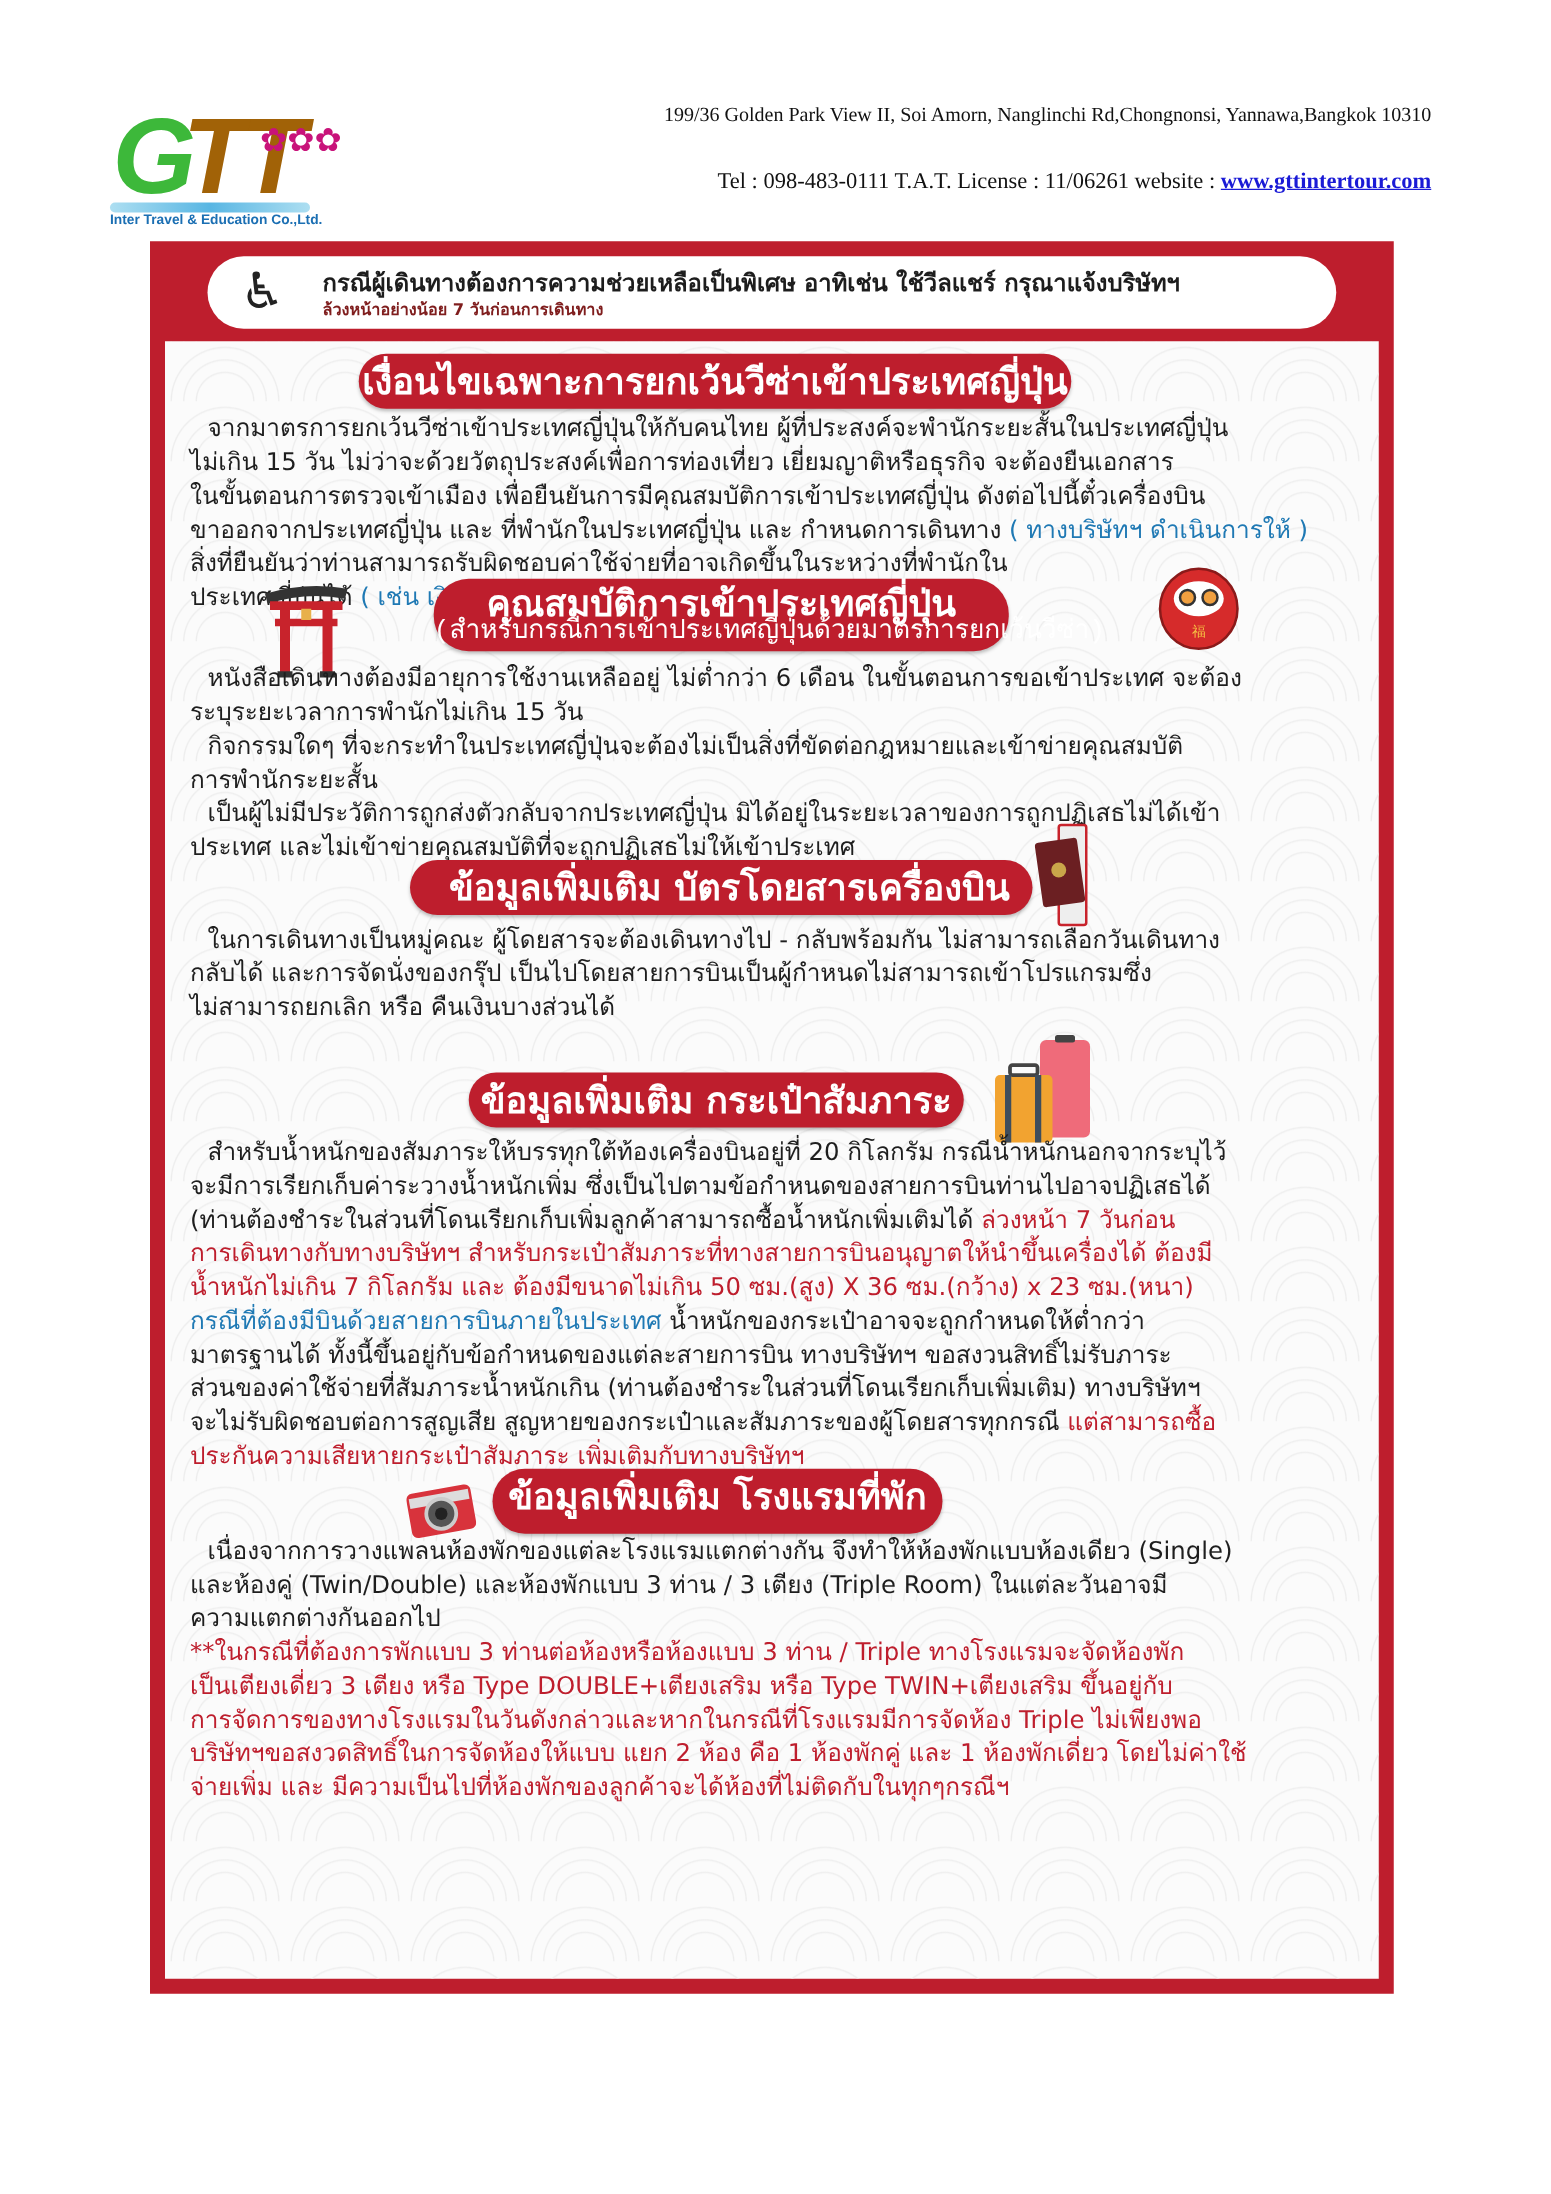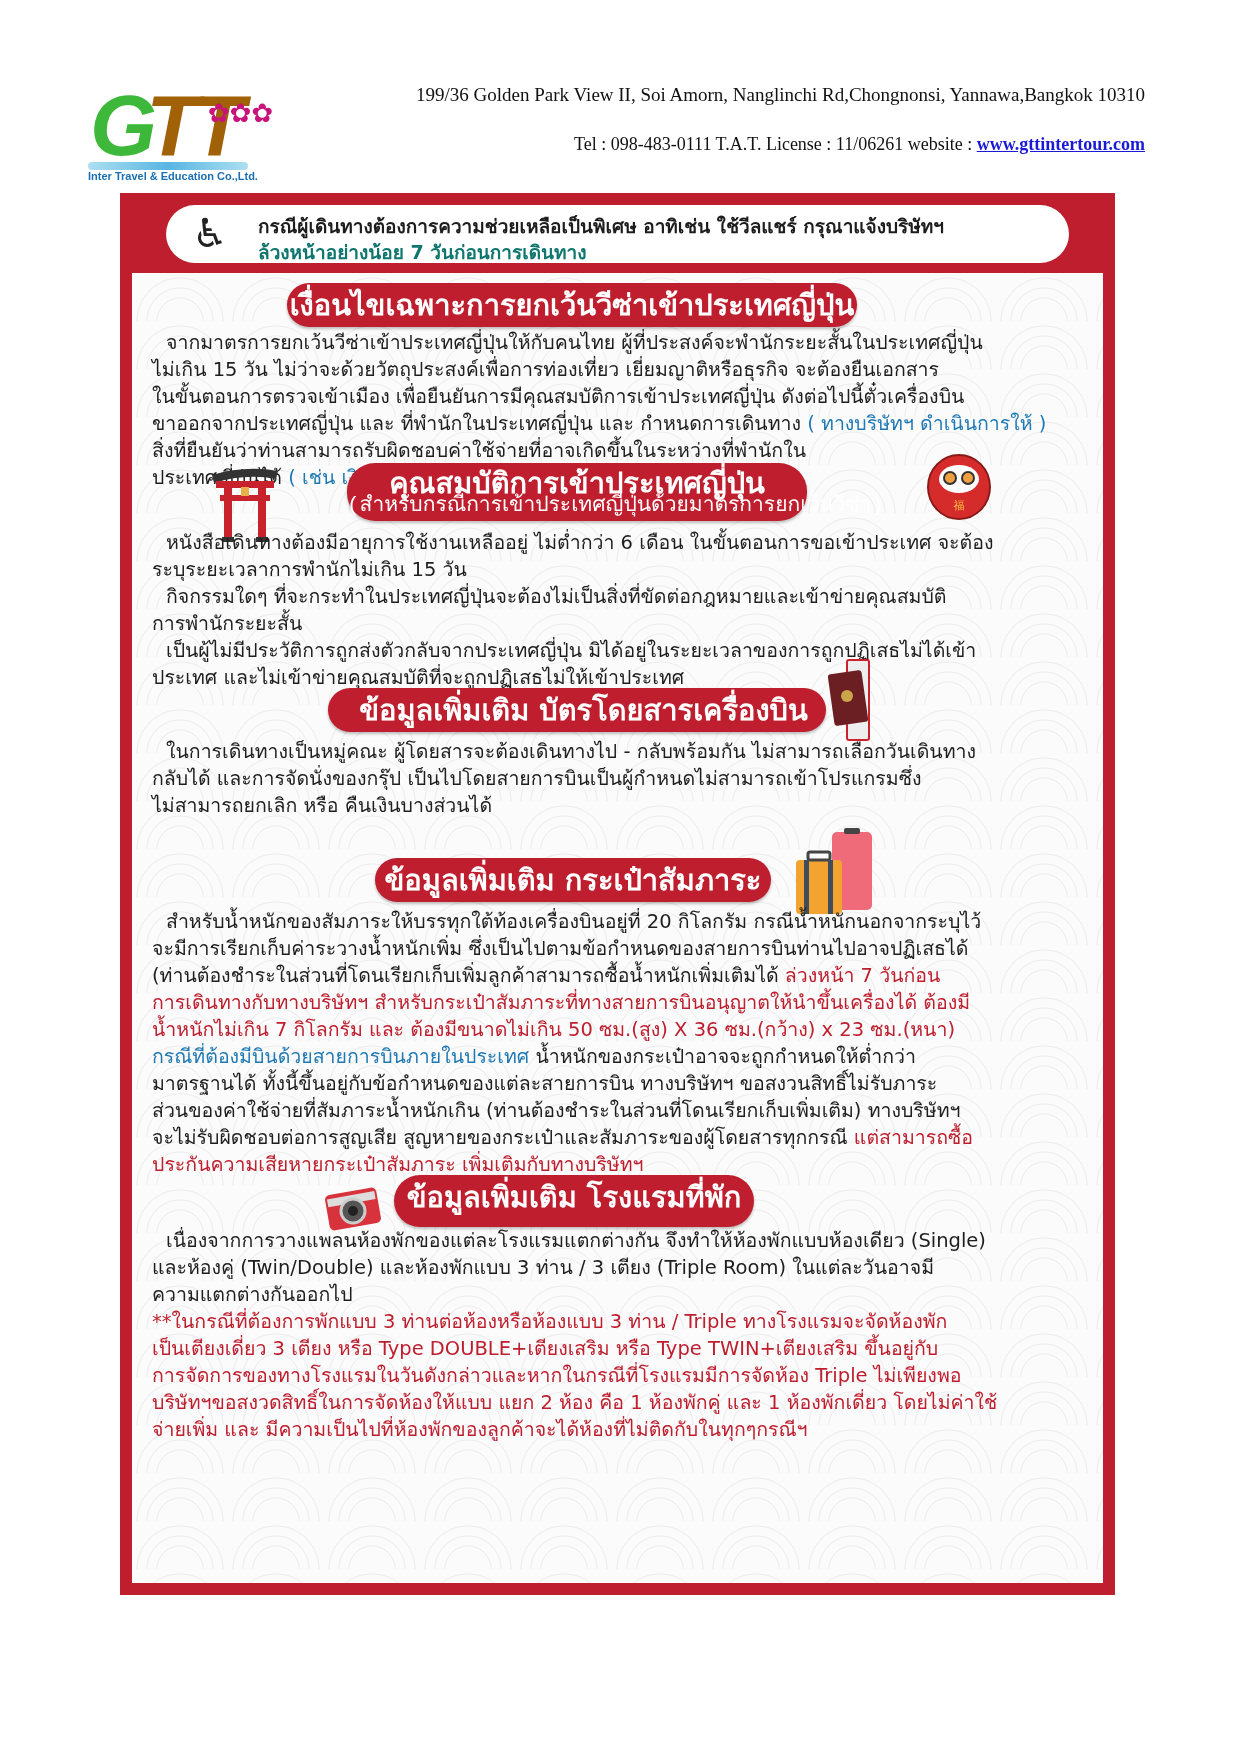--- a/index.html
+++ b/index.html
@@ -6,40 +6,40 @@
   body { width: 1241px; height: 1755px; position: relative; overflow: hidden; font-family: "DejaVu Sans", sans-serif; }
 
   
   .logo { position: absolute; left: 88px; top: 82px; width: 170px; height: 105px; }
   .logo .g { position: absolute; left: 2px; top: 0; font-family: "Liberation Sans", sans-serif; font-weight: bold; font-style: italic; font-size: 86px; line-height: 1; color: #3db83a; letter-spacing: -4px; }
   .logo .tt { position: absolute; left: 58px; top: 0; font-family: "Liberation Sans", sans-serif; font-weight: bold; font-style: italic; font-size: 86px; line-height: 1; color: #a16207; letter-spacing: -6px; }
   .logo .flowers { position: absolute; left: 120px; top: 18px; font-size: 26px; color: #c8137a; line-height: 1; }
   .logo .wave { position: absolute; left: 0; top: 80px; width: 160px; height: 8px; background: linear-gradient(90deg,#9fd9ef,#3ba9de,#9fd9ef); border-radius: 4px; opacity: .85; }
   .logo .sub { position: absolute; left: 0; top: 88px; font-family: "Liberation Sans", sans-serif; font-weight: bold; font-size: 11px; color: #1b6fb3; white-space: nowrap; }
 
-  .addr { position: absolute; right: 96px; top: 84px; font-family: "Liberation Serif", serif; font-size: 19px; color: #111; white-space: nowrap; }
+  .addr { position: absolute; right: 96px; top: 84px; font-family: "Liberation Serif", serif; font-size: 16px; color: #111; white-space: nowrap; }
   .contact { position: absolute; right: 96px; top: 134px; font-family: "Liberation Serif", serif; font-size: 18px; color: #111; white-space: nowrap; }
   .contact a { color: #1a1ad6; font-weight: bold; text-decoration: underline; margin-top: 24px; }
 
   
   .poster { position: absolute; left: 120px; top: 193px; width: 995px; height: 1402px; background: #be1e2d; }
   .inner {
     position: absolute; left: 12px; top: 80px; right: 12px; bottom: 12px;
     background-color: #fbfbfb;
     background-image:
       radial-gradient(circle at 50% 100%, transparent 22px, #ececec 23px, transparent 24px, transparent 32px, #ececec 33px, transparent 34px, transparent 42px, #ececec 43px, transparent 44px);
     background-size: 96px 48px;
   }
   .notice {
     position: absolute; left: 46px; top: 12px; right: 46px; height: 58px;
     background: #fff; border-radius: 30px;
   }
   .notice .wheel { position: absolute; left: 26px; top: 8px; font-size: 40px; line-height: 1; color: #222; }
   .notice .l1 { position: absolute; left: 92px; top: 6px; font-size: 19px; font-weight: bold; color: #1d1d1d; white-space: nowrap; }
-  .notice .l2 { position: absolute; left: 92px; top: 32px; font-size: 19px; font-weight: bold; color: #0f766e; white-space: nowrap; }
+  .notice .l2 { position: absolute; left: 92px; top: 32px; font-size: 13px; font-weight: bold; color: #7f1d1d; white-space: nowrap; }
 
   .pill {
     position: absolute; background: #be1e2d; color: #fff; border-radius: 28px;
     font-weight: bold; text-align: center; white-space: nowrap;
     box-shadow: 0 2px 3px rgba(0,0,0,.25);
   }
   .pill .main { display: block; font-size: 29px; line-height: 44px; }
   .pill .subt { display: block; font-size: 21px; font-weight: normal; line-height: 18px; margin-top: -6px; font-family: Liberation Mono, monospace; }
 
   .para { position: absolute; left: 20px; right: 12px; font-size: 19.5px; line-height: 27px; color: #1e1e1e; }

